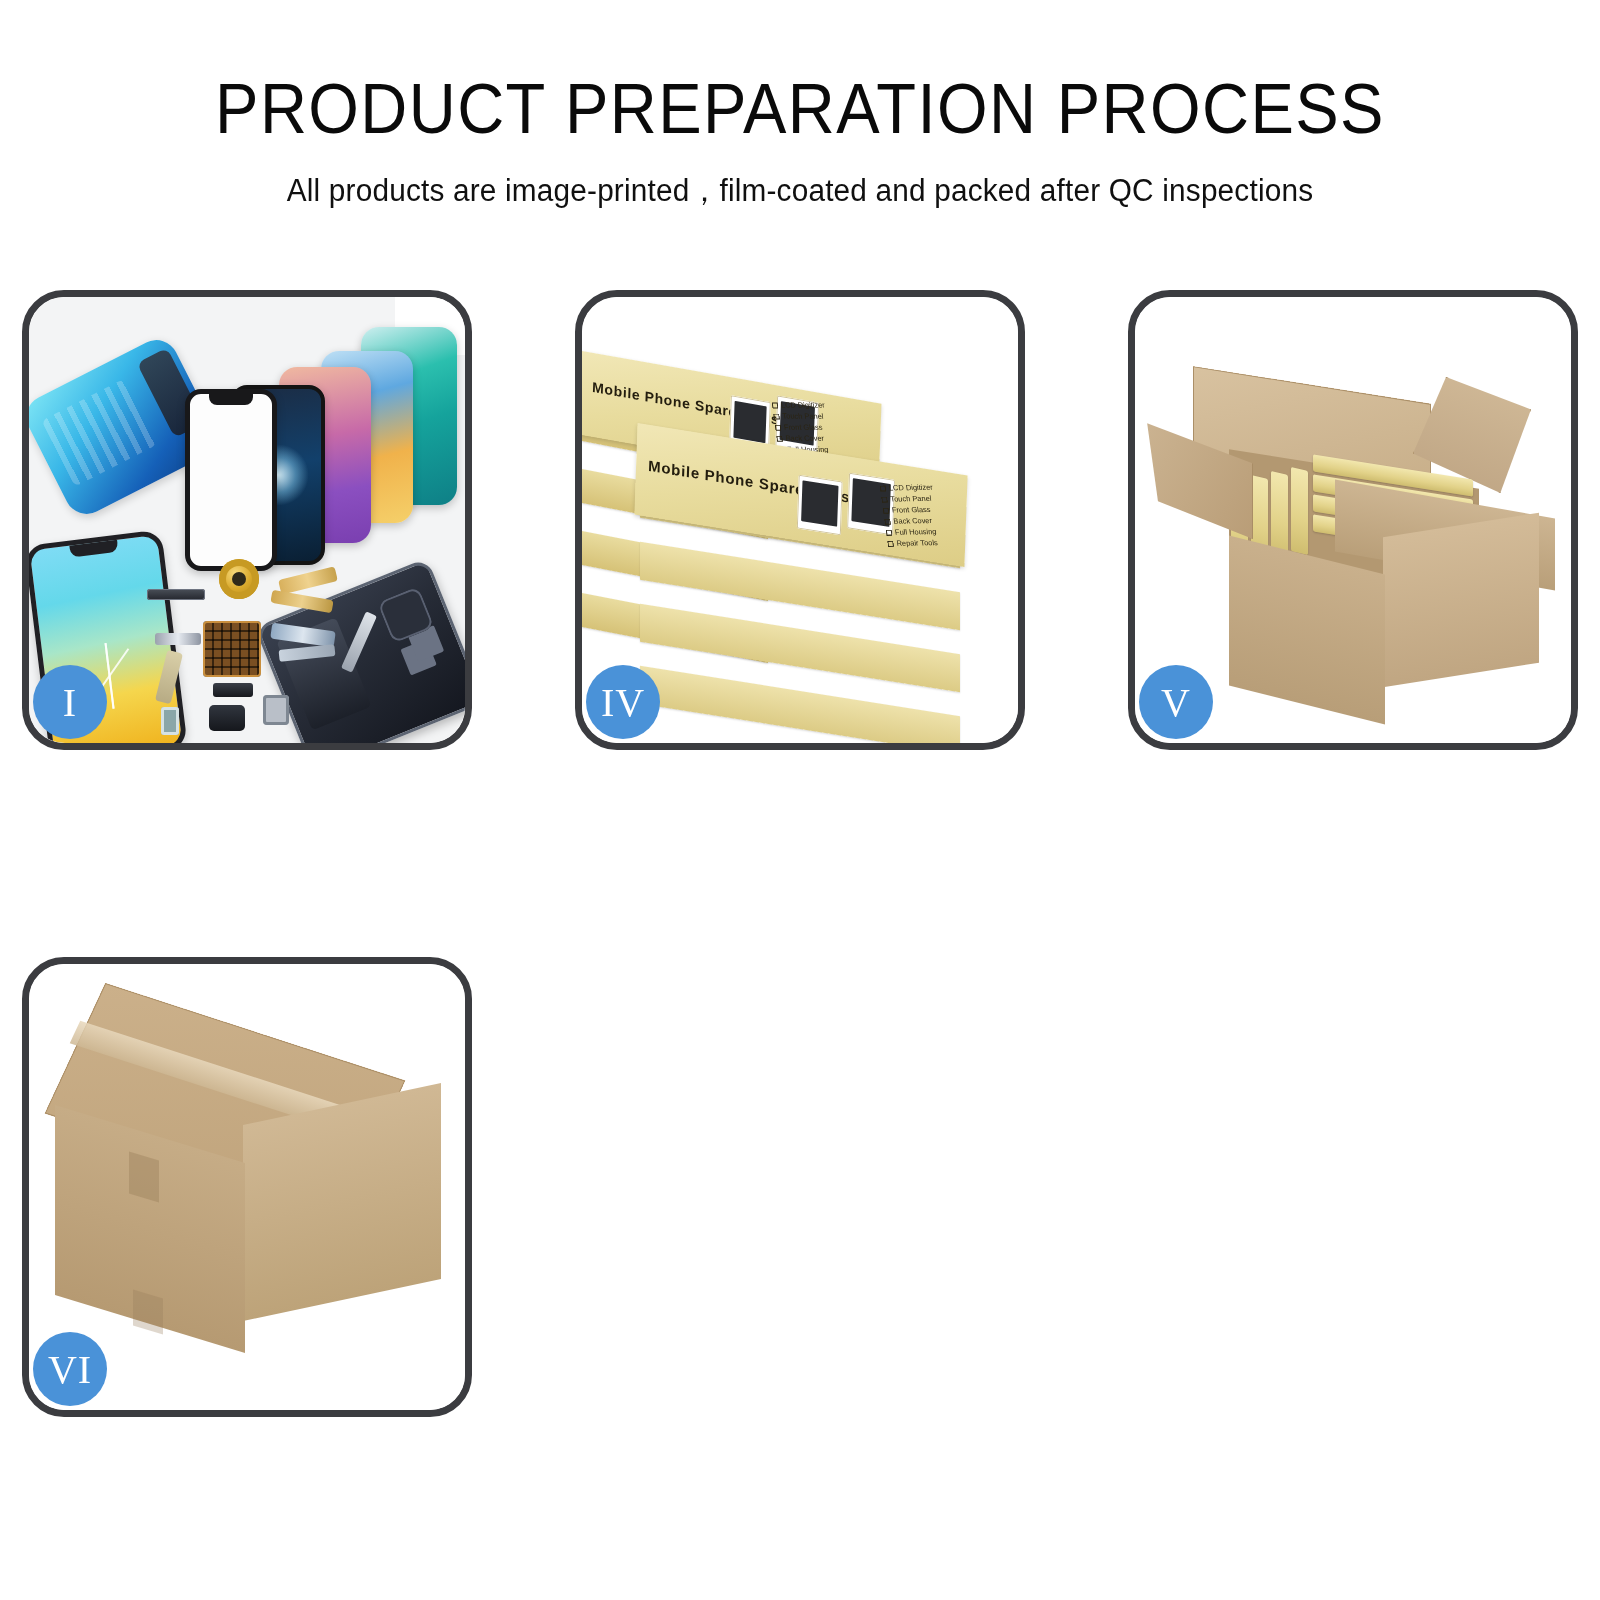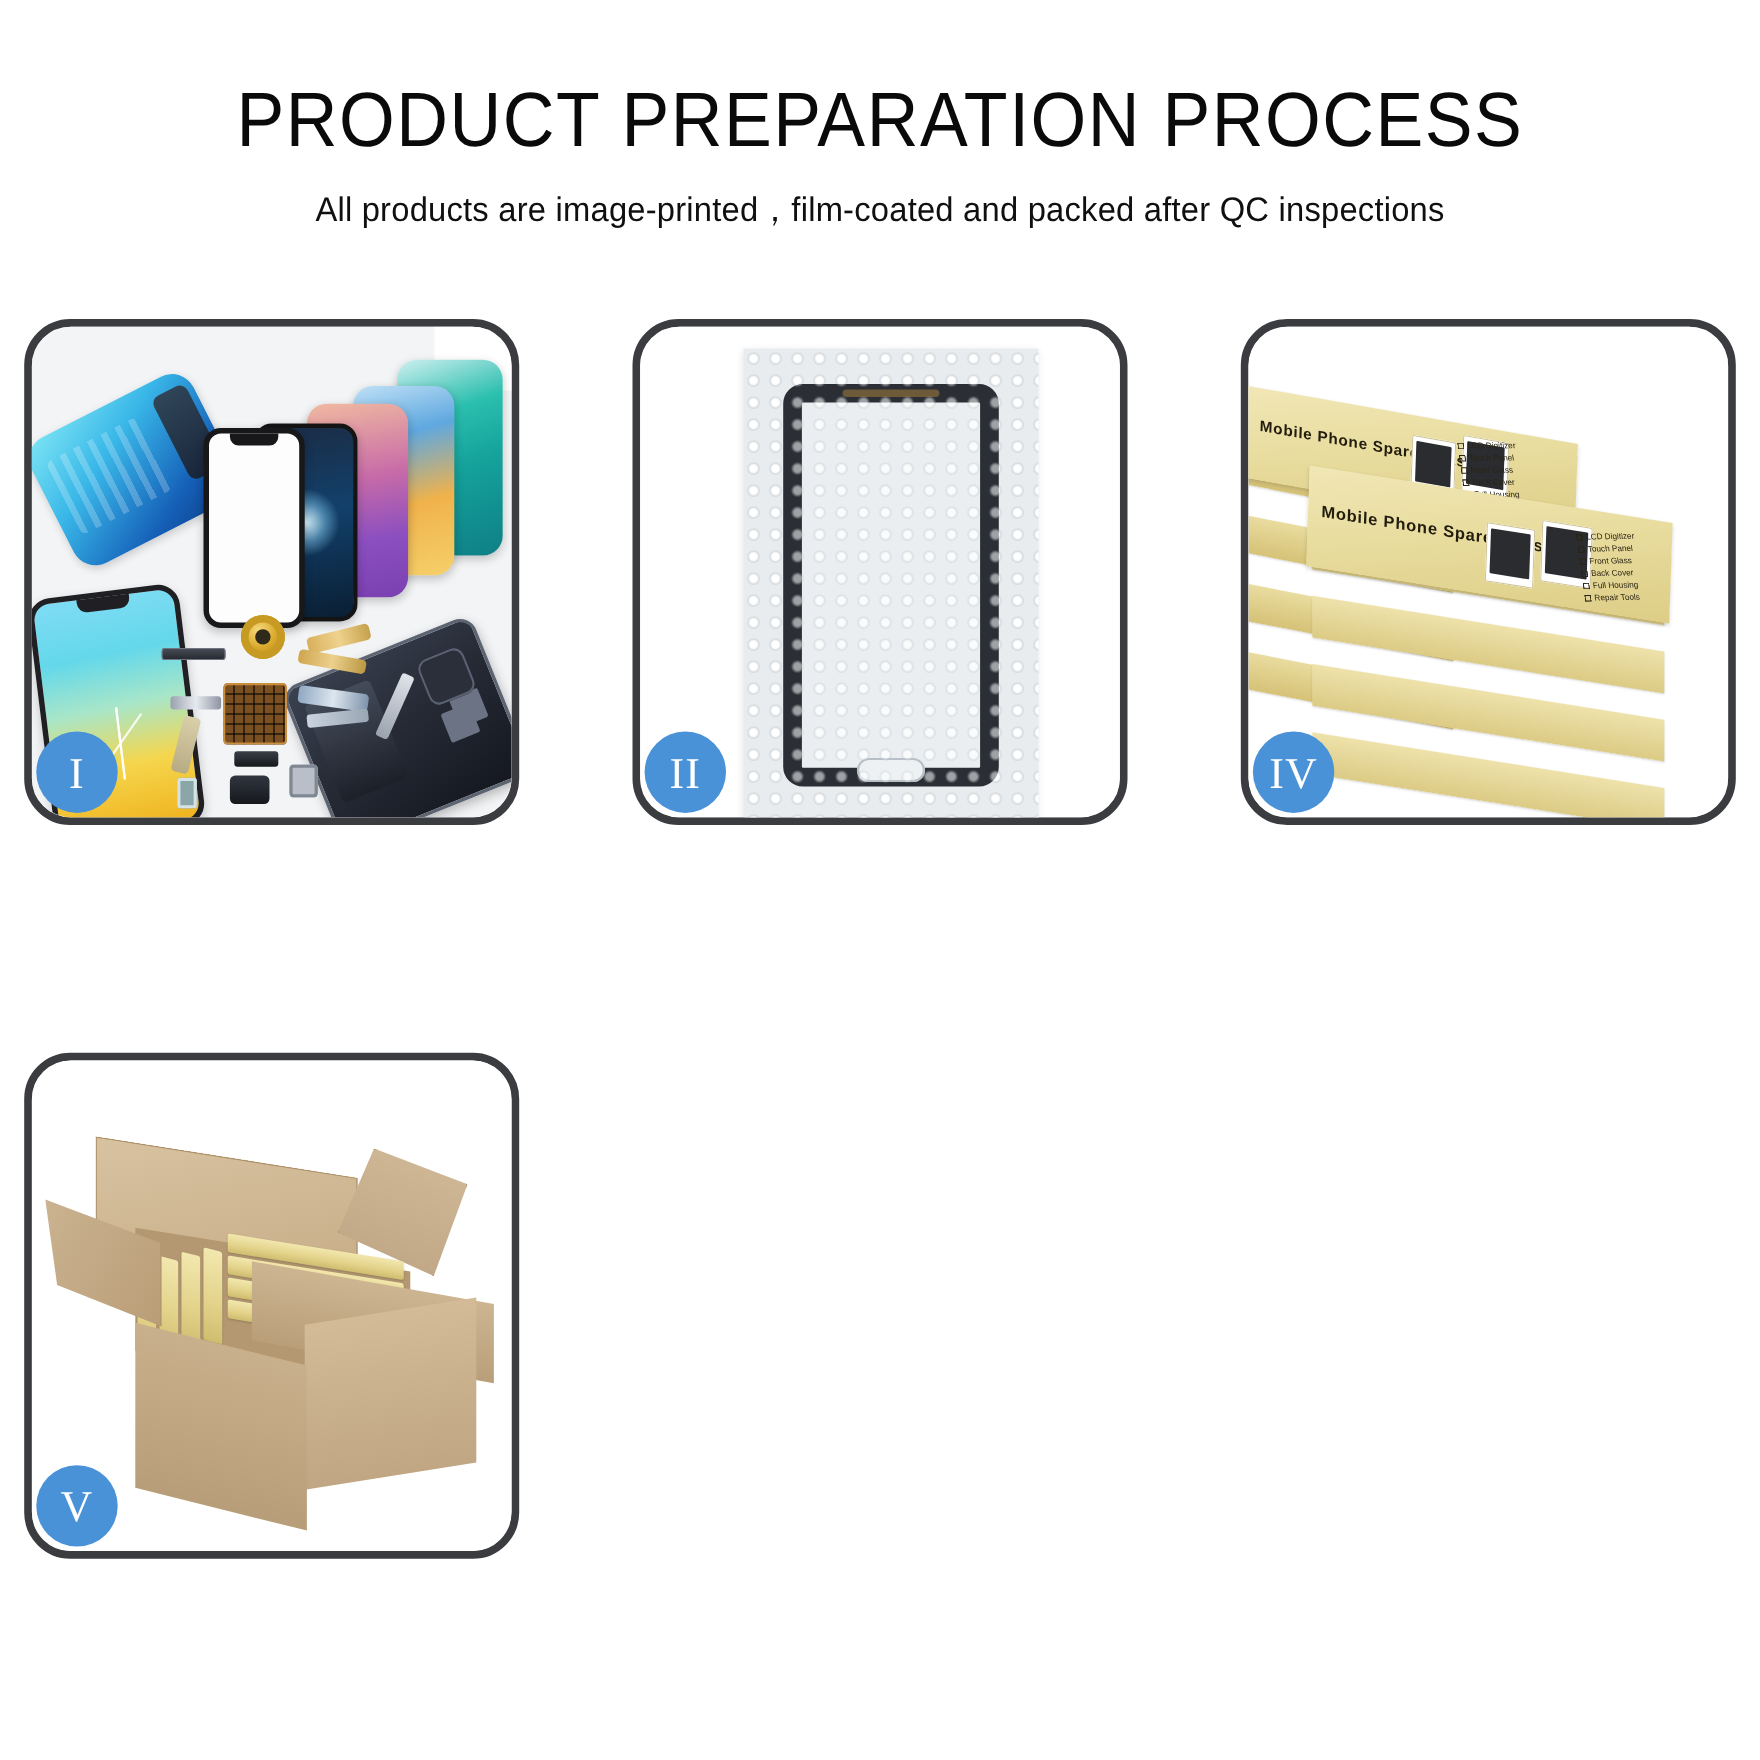--- a/index.html
+++ b/index.html
@@ -504,31 +504,20 @@
         <div class="pt chip1"></div>
         <div class="pt simt"></div>
         <div class="pt spk"></div>
         <div class="pt cam"></div>
         <div class="pt tool"></div>
       </div>
     </div>
     <div class="badge">I</div>
   </div>
 
-  <div class="panel">
-    <div class="panel-inner p2">
-      <div class="bubble-sheet">
-        <div class="bw-glass">
-          <div class="bw-home"></div>
-        </div>
-        <div class="bw-overlay"></div>
-      </div>
-    </div>
-    <div class="badge">II</div>
-  </div>
 
 
   <div class="panel">
     <div class="panel-inner p4">
       <div class="stack">
         <div class="gbox gb-bl1"></div>
         <div class="gbox gb-bl2"></div>
         <div class="gbox gb-bl3"></div>
         <div class="gbox gb-bl4"></div>
         <div class="gbox gb-fr1"></div>
@@ -594,14 +583,28 @@
         </div>
         <div class="c5-flapL"></div>
         <div class="c5-flapFront"></div>
         <div class="c5-bodySide"></div>
         <div class="c5-bodyFront"></div>
       </div>
     </div>
     <div class="badge">V</div>
   </div>
 
+  <div class="panel">
+    <div class="panel-inner p6">
+      <div class="c6">
+        <div class="c6-shadow"></div>
+        <div class="c6-top"></div>
+        <div class="c6-tape"></div>
+        <div class="c6-side"></div>
+        <div class="c6-front"></div>
+        <div class="c6-tab1"></div>
+        <div class="c6-tab2"></div>
+      </div>
+    </div>
+    <div class="badge">VI</div>
+  </div>
 
 </div>
 
 </body></html>

